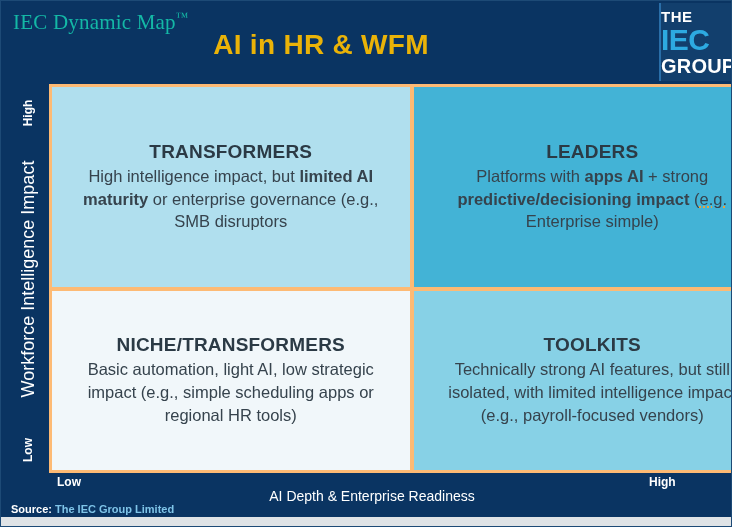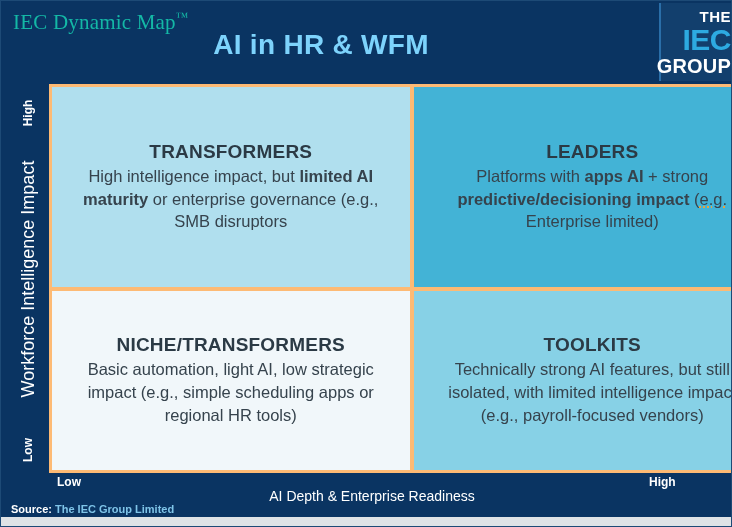--- a/index.html
+++ b/index.html
@@ -34,38 +34,38 @@
     vertical-align: super;
   }
   #main-title {
     position: absolute;
     left: 0;
     right: 0;
     top: 28px;
     text-align: center;
     font-size: 28px;
     font-weight: bold;
-    color: #7dd3fc;
+    color: #eab308;
     letter-spacing: .3px;
     padding-right: 90px;
     box-sizing: border-box;
   }
 
   
   #logo {
     position: absolute;
     right: 0px;
     top: 2px;
     width: 72px;
     height: 78px;
     background: #123f6d;
     border-left: 2px solid #2a6ea8;
     display: flex;
     flex-direction: column;
-    align-items: flex-end;
+    align-items: flex-start;
     justify-content: center;
     line-height: 1;
     box-sizing: border-box;
   }
   #logo .l-the {
     color: #ffffff;
     font-size: 15px;
     font-weight: bold;
     letter-spacing: .5px;
   }
@@ -237,21 +237,21 @@
 
   <div id="matrix">
 
     <div class="quad" id="quad-transformers">
       <div class="quad-title">TRANSFORMERS</div>
       <div class="quad-body"><span>High intelligence impact, but </span><b>limited AI maturity</b><span> or enterprise governance (e.g., SMB disruptors</span></div>
     </div>
 
     <div class="quad" id="quad-leaders">
       <div class="quad-title">LEADERS</div>
-      <div class="quad-body"><span>Platforms with </span><b>apps AI</b><span> + strong </span><b>predictive/decisioning impact</b> <span>(</span><span class="sp">e.g.</span><span> Enterprise limited)</span></div>
+      <div class="quad-body"><span>Platforms with </span><b>apps AI</b><span> + strong </span><b>predictive/decisioning impact</b> <span>(</span><span class="sp">e.g.</span><span> Enterprise simple)</span></div>
     </div>
 
     <div class="quad" id="quad-niche">
       <div class="quad-title">NICHE/TRANSFORMERS</div>
       <div class="quad-body">Basic automation, light AI, low strategic impact (e.g., simple scheduling apps or regional HR tools)</div>
     </div>
 
     <div class="quad" id="quad-toolkits">
       <div class="quad-title">TOOLKITS</div>
       <div class="quad-body">Technically strong AI features, but still isolated, with limited intelligence impact (e.g., payroll-focused vendors)</div>

